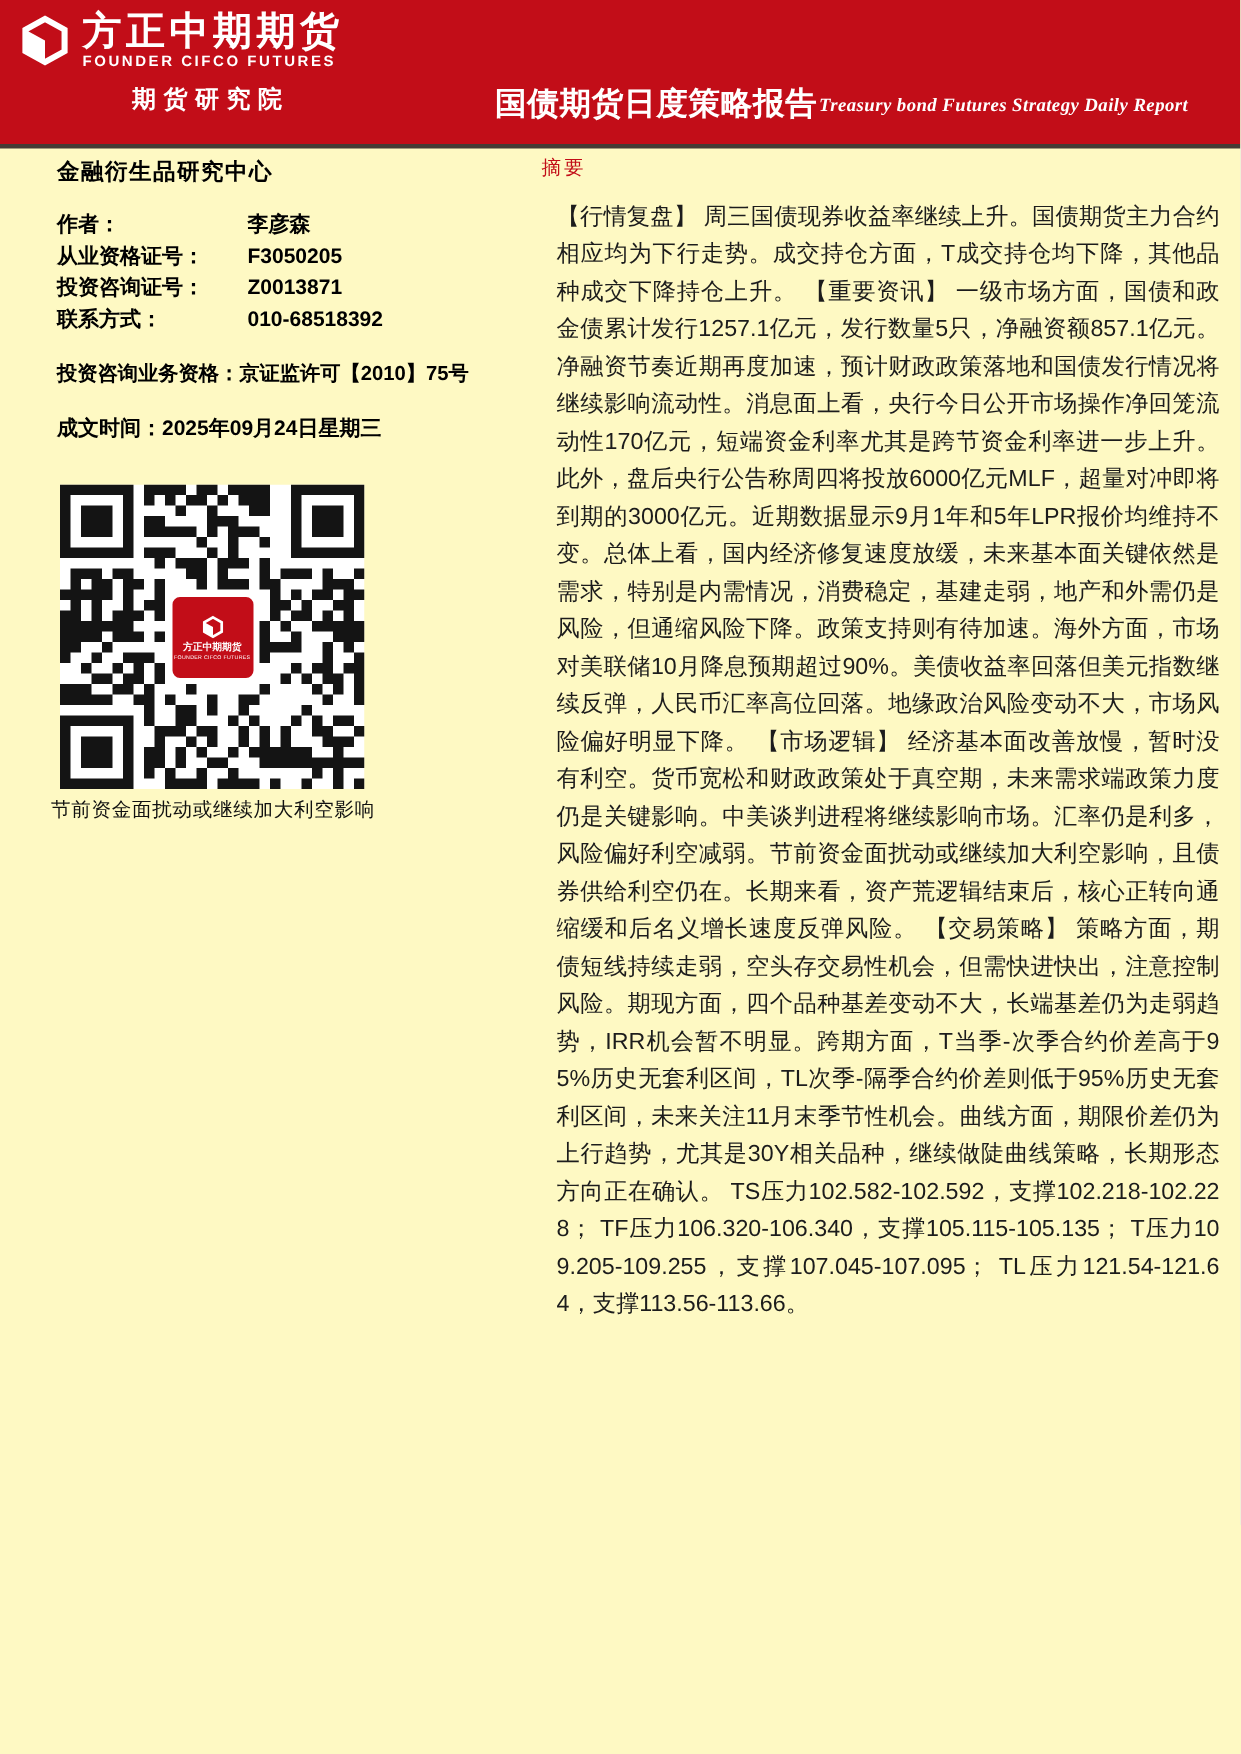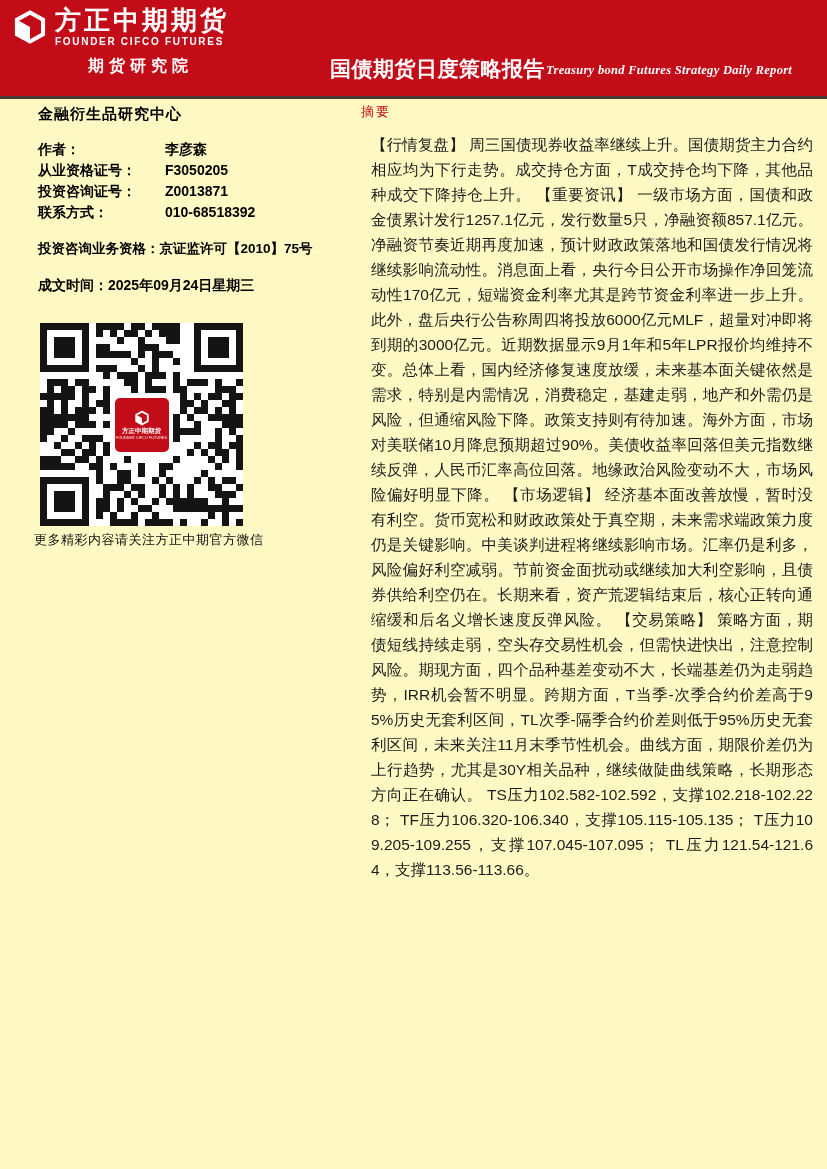--- a/index.html
+++ b/index.html
@@ -93,21 +93,21 @@
         </svg>
       <div class="qr-logo">
         <svg width="16" height="16" viewBox="0 0 40 40" aria-hidden="true">
           <polygon points="20,4 34.5,12 34.5,28 20,36 5.5,28 5.5,12" fill="none" stroke="#ffffff" stroke-width="4.5"></polygon>
           <polygon points="5.5,12 20,20 20,36 5.5,28" fill="#ffffff"></polygon>
         </svg>
         <div class="qr-cn">方正中期期货</div>
         <div class="qr-en">FOUNDER CIFCO FUTURES</div>
       </div>
     </div>
-    <div class="qr-caption">更多精彩内容请关注方正中期官方微信</div>
+    <div class="qr-caption">节前资金面扰动或继续加大利空影响</div>
   </aside>
 
   <section class="summary">
     <h2 class="summary-heading">摘要</h2>
     <p class="summary-body">【行情复盘】 周三国债现券收益率继续上升。国债期货主力合约相应均为下行走势。成交持仓方面，T成交持仓均下降，其他品种成交下降持仓上升。 【重要资讯】 一级市场方面，国债和政金债累计发行1257.1亿元，发行数量5只，净融资额857.1亿元。净融资节奏近期再度加速，预计财政政策落地和国债发行情况将继续影响流动性。消息面上看，央行今日公开市场操作净回笼流动性170亿元，短端资金利率尤其是跨节资金利率进一步上升。此外，盘后央行公告称周四将投放6000亿元MLF，超量对冲即将到期的3000亿元。近期数据显示9月1年和5年LPR报价均维持不变。总体上看，国内经济修复速度放缓，未来基本面关键依然是需求，特别是内需情况，消费稳定，基建走弱，地产和外需仍是风险，但通缩风险下降。政策支持则有待加速。海外方面，市场对美联储10月降息预期超过90%。美债收益率回落但美元指数继续反弹，人民币汇率高位回落。地缘政治风险变动不大，市场风险偏好明显下降。 【市场逻辑】 经济基本面改善放慢，暂时没有利空。货币宽松和财政政策处于真空期，未来需求端政策力度仍是关键影响。中美谈判进程将继续影响市场。汇率仍是利多，风险偏好利空减弱。节前资金面扰动或继续加大利空影响，且债券供给利空仍在。长期来看，资产荒逻辑结束后，核心正转向通缩缓和后名义增长速度反弹风险。 【交易策略】 策略方面，期债短线持续走弱，空头存交易性机会，但需快进快出，注意控制风险。期现方面，四个品种基差变动不大，长端基差仍为走弱趋势，IRR机会暂不明显。跨期方面，T当季-次季合约价差高于95%历史无套利区间，TL次季-隔季合约价差则低于95%历史无套利区间，未来关注11月末季节性机会。曲线方面，期限价差仍为上行趋势，尤其是30Y相关品种，继续做陡曲线策略，长期形态方向正在确认。 TS压力102.582-102.592，支撑102.218-102.228； TF压力106.320-106.340，支撑105.115-105.135； T压力109.205-109.255，支撑107.045-107.095； TL压力121.54-121.64，支撑113.56-113.66。</p>
   </section>
 
 </div>
 
 </body></html>

